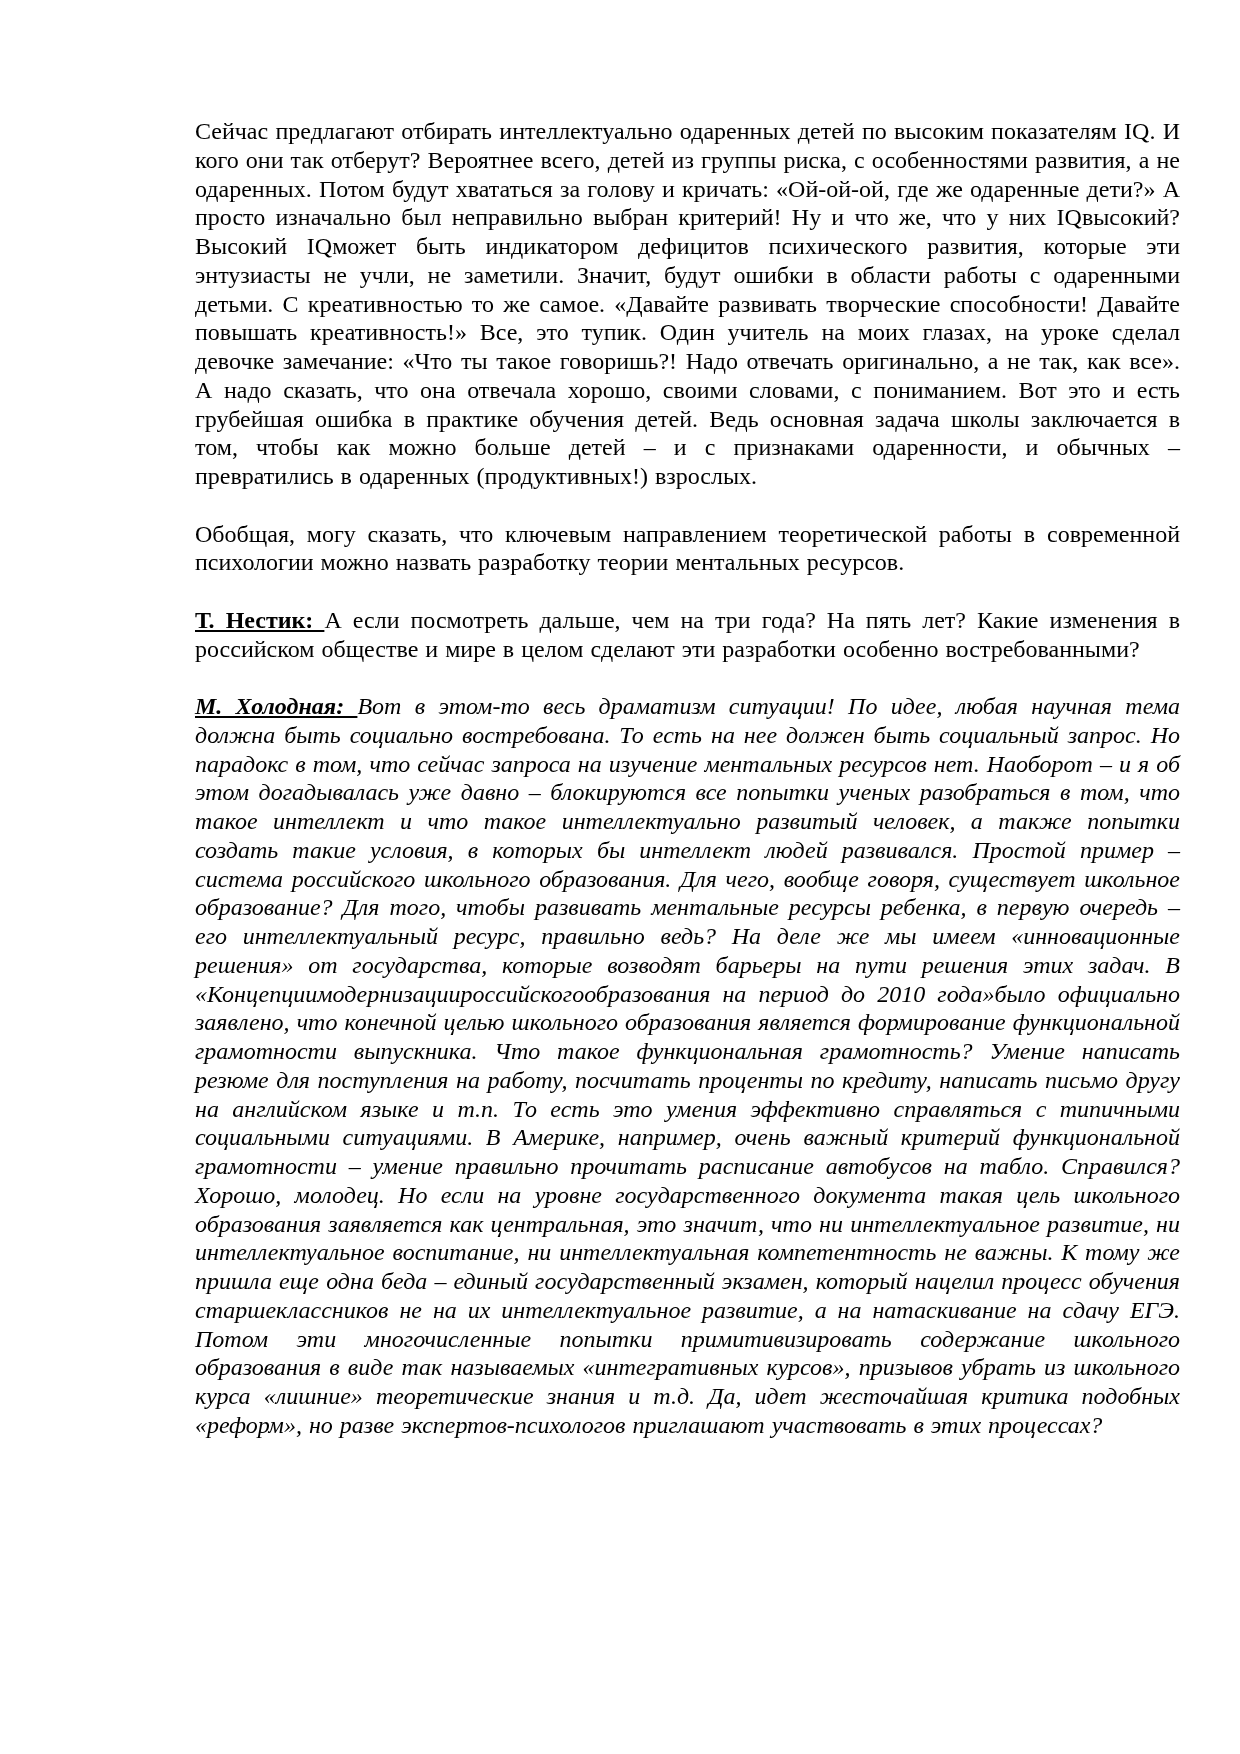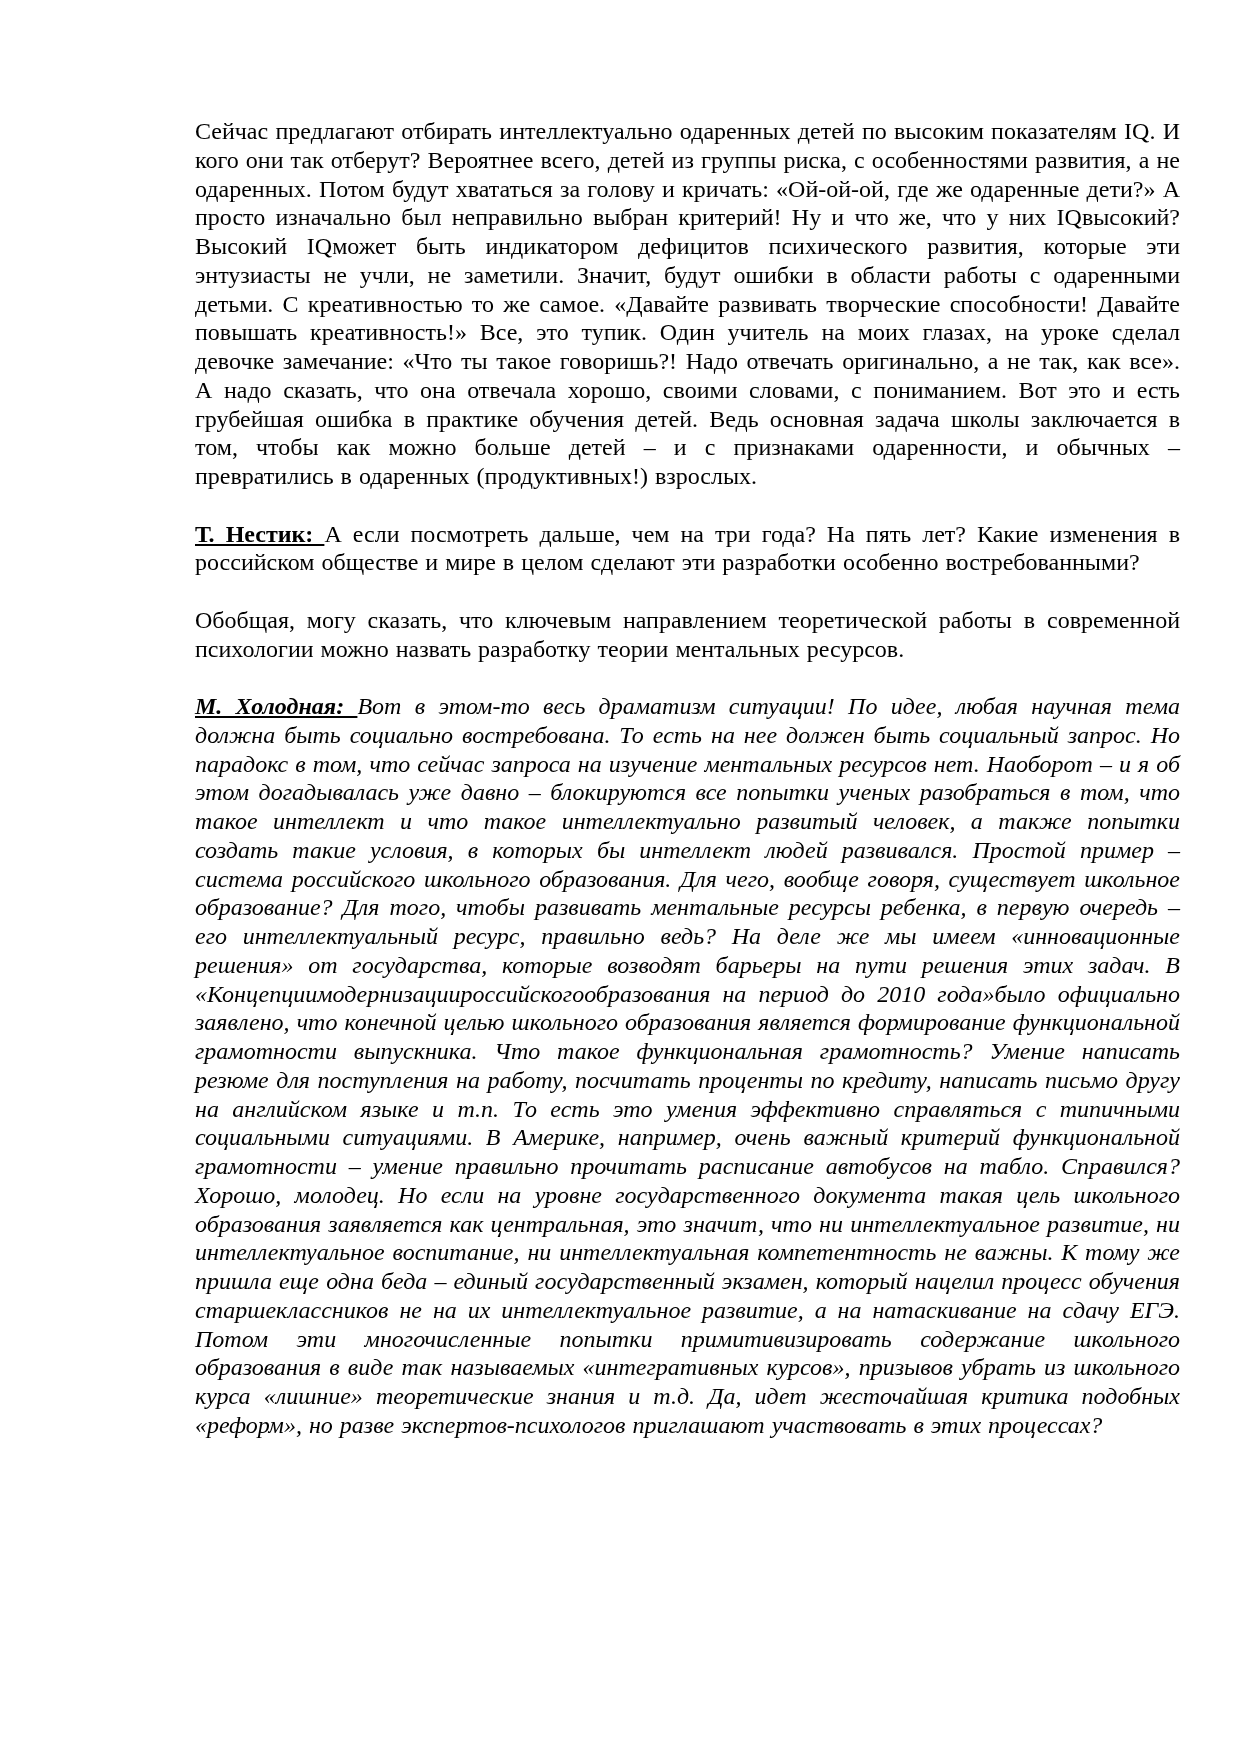--- a/index.html
+++ b/index.html
@@ -41,20 +41,20 @@
   }
 </style>
 </head>
 <body>
 
 <div class="page">
   <div class="text-block">
 
     <p class="para"><span class="speaker"></span><span>Сейчас предлагают отбирать интеллектуально одаренных детей по высоким показателям IQ. И кого они так отберут? Вероятнее всего, детей из группы риска, с особенностями развития, а не одаренных. Потом будут хвататься за голову и кричать: «Ой-ой-ой, где же одаренные дети?» А просто изначально был неправильно выбран критерий! Ну и что же, что у них IQвысокий? Высокий IQможет быть индикатором дефицитов психического развития, которые эти энтузиасты не учли, не заметили. Значит, будут ошибки в области работы с одаренными детьми. С креативностью то же самое. «Давайте развивать творческие способности! Давайте повышать креативность!» Все, это тупик. Один учитель на моих глазах, на уроке сделал девочке замечание: «Что ты такое говоришь?! Надо отвечать оригинально, а не так, как все». А надо сказать, что она отвечала хорошо, своими словами, с пониманием. Вот это и есть грубейшая ошибка в практике обучения детей. Ведь основная задача школы заключается в том, чтобы как можно больше детей – и с признаками одаренности, и обычных – превратились в одаренных (продуктивных!) взрослых.</span></p>
 
+    <p class="para"><span class="speaker"></span><span>Обобщая, могу сказать, что ключевым направлением теоретической работы в современной психологии можно назвать разработку теории ментальных ресурсов.</span></p>
+
     <p class="para"><span class="speaker">Т. Нестик: </span><span>А если посмотреть дальше, чем на три года? На пять лет? Какие изменения в российском обществе и мире в целом сделают эти разработки особенно востребованными?</span></p>
-
-    <p class="para"><span class="speaker"></span><span>Обобщая, могу сказать, что ключевым направлением теоретической работы в современной психологии можно назвать разработку теории ментальных ресурсов.</span></p>
 
     <p class="para"><span class="speaker">М. Холодная: </span><span>Вот в этом-то весь драматизм ситуации! По идее, любая научная тема должна быть социально востребована. То есть на нее должен быть социальный запрос. Но парадокс в том, что сейчас запроса на изучение ментальных ресурсов нет. Наоборот – и я об этом догадывалась уже давно – блокируются все попытки ученых разобраться в том, что такое интеллект и что такое интеллектуально развитый человек, а также попытки создать такие условия, в которых бы интеллект людей развивался. Простой пример – система российского школьного образования. Для чего, вообще говоря, существует школьное образование? Для того, чтобы развивать ментальные ресурсы ребенка, в первую очередь – его интеллектуальный ресурс, правильно ведь? На деле же мы имеем «инновационные решения» от государства, которые возводят барьеры на пути решения этих задач. В «Концепциимодернизациироссийскогообразования на период до 2010 года»было официально заявлено, что конечной целью школьного образования является формирование функциональной грамотности выпускника. Что такое функциональная грамотность? Умение написать резюме для поступления на работу, посчитать проценты по кредиту, написать письмо другу на английском языке и т.п. То есть это умения эффективно справляться с типичными социальными ситуациями. В Америке, например, очень важный критерий функциональной грамотности – умение правильно прочитать расписание автобусов на табло. Справился? Хорошо, молодец. Но если на уровне государственного документа такая цель школьного образования заявляется как центральная, это значит, что ни интеллектуальное развитие, ни интеллектуальное воспитание, ни интеллектуальная компетентность не важны. К тому же пришла еще одна беда – единый государственный экзамен, который нацелил процесс обучения старшеклассников не на их интеллектуальное развитие, а на натаскивание на сдачу ЕГЭ. Потом эти многочисленные попытки примитивизировать содержание школьного образования в виде так называемых «интегративных курсов», призывов убрать из школьного курса «лишние» теоретические знания и т.д. Да, идет жесточайшая критика подобных «реформ», но разве экспертов-психологов приглашают участвовать в этих процессах?</span></p>
 
   </div>
 </div>
 
 </body></html>

